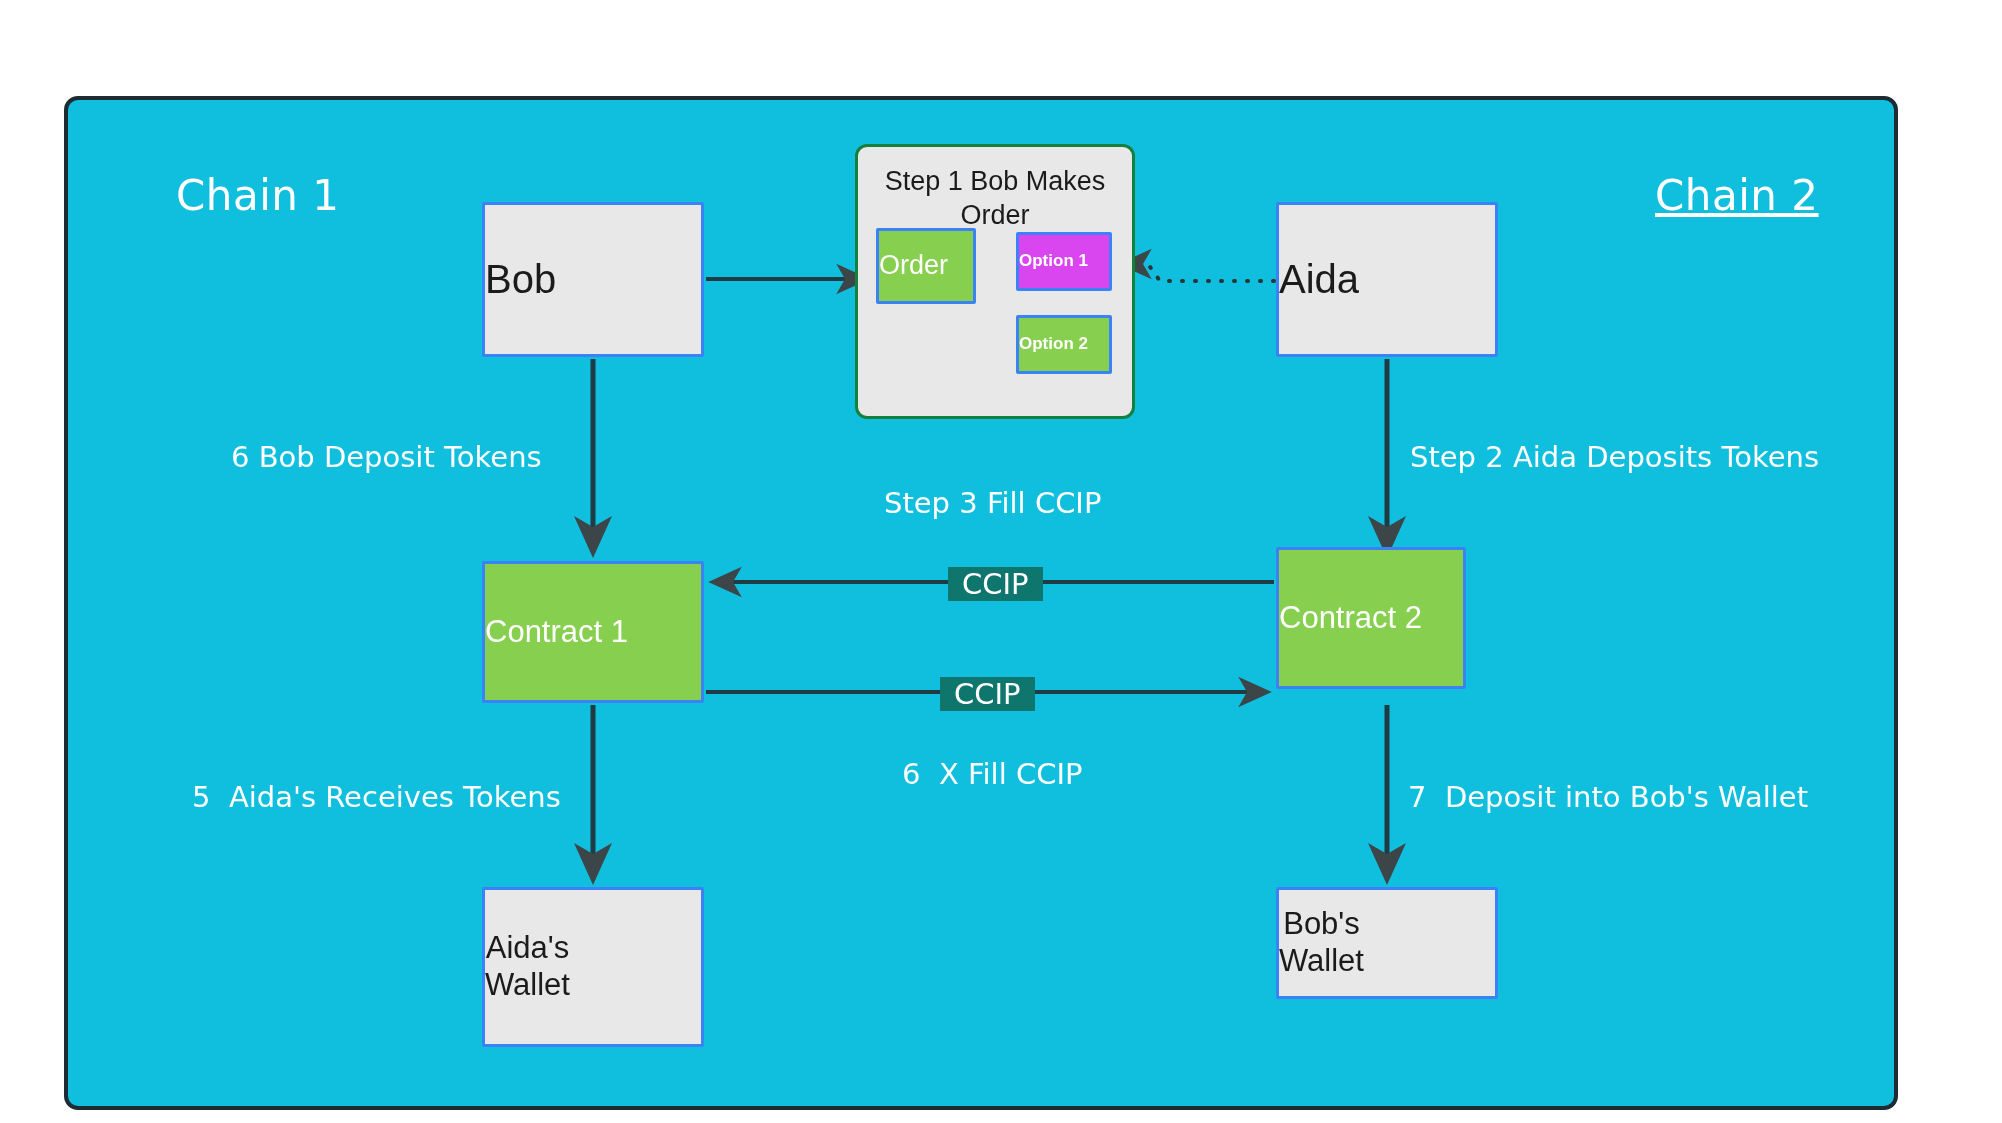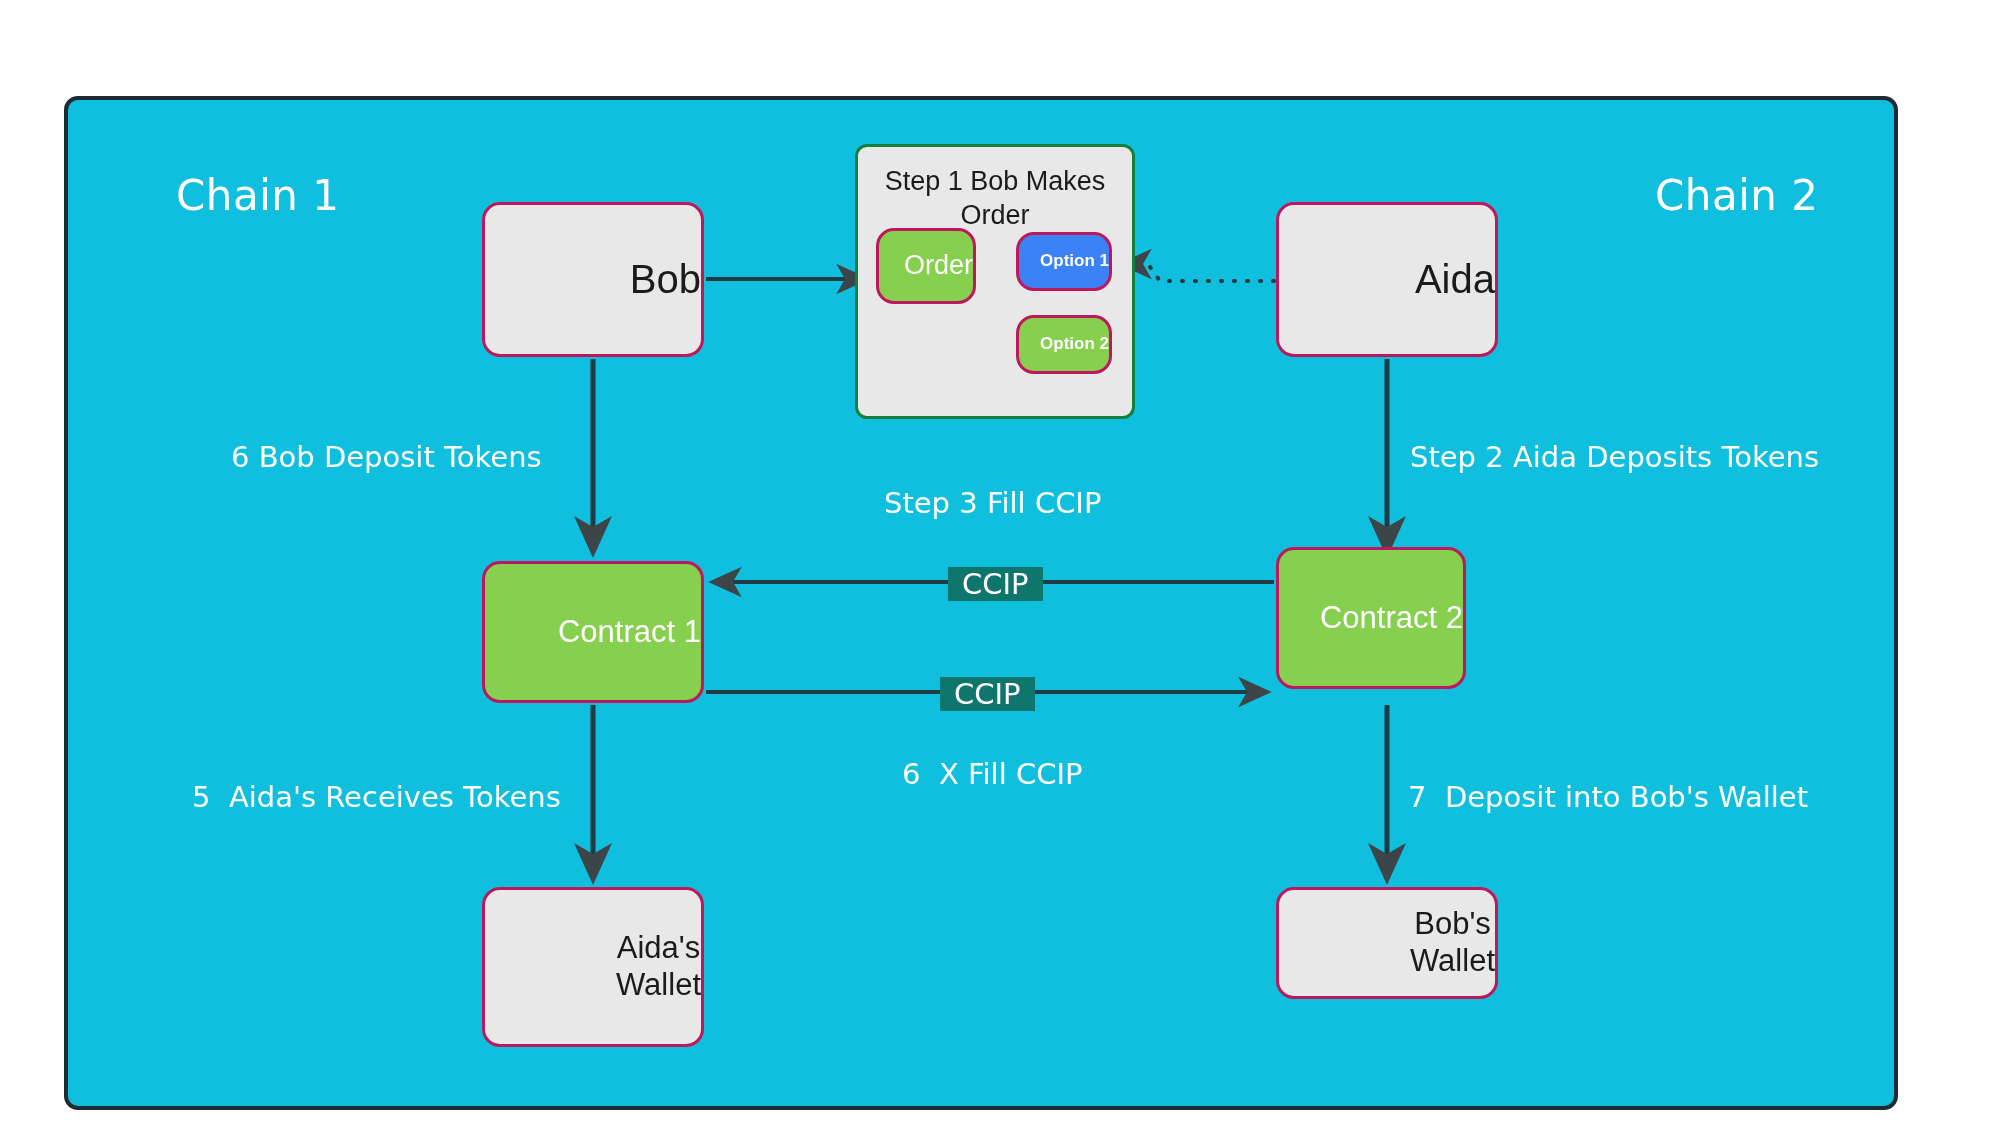--- a/index.html
+++ b/index.html
@@ -35,43 +35,43 @@
   .chain-label {
     position: absolute;
     color: #ffffff;
     font-size: 42px;
     font-family: "DejaVu Sans", sans-serif;
     font-weight: 400;
     white-space: nowrap;
     letter-spacing: 0.5px;
   }
   #chain1-label { left: 176px; top: 135px; }
-  #chain2-label { left: 1655px; top: 135px; }
+  #chain2-label { left: 1655px; top: 135px; text-decoration: underline; }
 
   .node {
     position: absolute;
     box-sizing: border-box;
     display: flex;
     align-items: center;
-    justify-content: flex-end;
+    justify-content: flex-start;
     text-align: center;
-    border-radius: 18px;
-    border: 3px solid #be185d;
+    border-radius: 2px;
+    border: 3px solid #3b82f6;
     line-height: 1.18;
   }
   .node.grey {
     background: #e8e8e8;
     color: #1b1b1b;
   }
   .node.green {
     background: #87cf4e;
     color: #ffffff;
   }
   .node.blue {
-    background: #3b82f6;
+    background: #d946ef;
     color: #ffffff;
   }
   .node-text { white-space: pre-line; }
 
   #node-bob   { left: 482px; top: 166px; width: 222px; height: 155px; font-size: 40px; }
   #node-aida  { left: 1276px; top: 166px; width: 222px; height: 155px; font-size: 40px; }
   #node-contract1 { left: 482px; top: 525px; width: 222px; height: 142px; font-size: 31px; }
   #node-contract2 { left: 1276px; top: 511px; width: 190px; height: 142px; font-size: 31px; }
   #node-aida-wallet { left: 482px; top: 851px; width: 222px; height: 160px; font-size: 31px; }
   #node-bob-wallet  { left: 1276px; top: 851px; width: 222px; height: 112px; font-size: 31px; }

